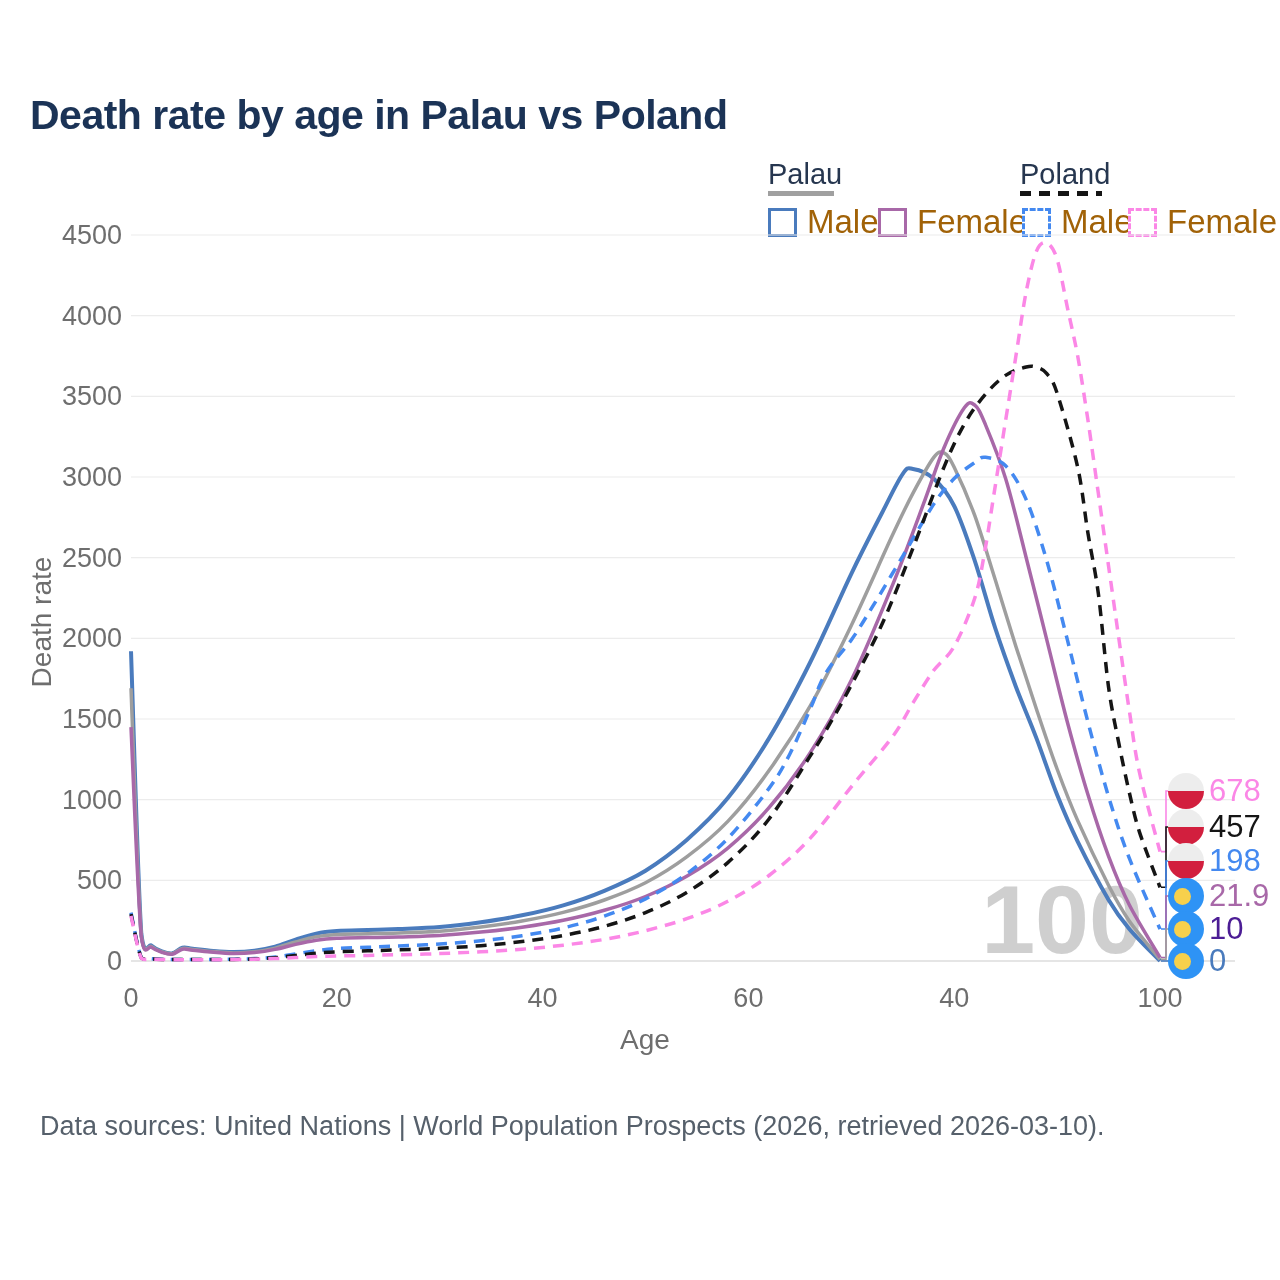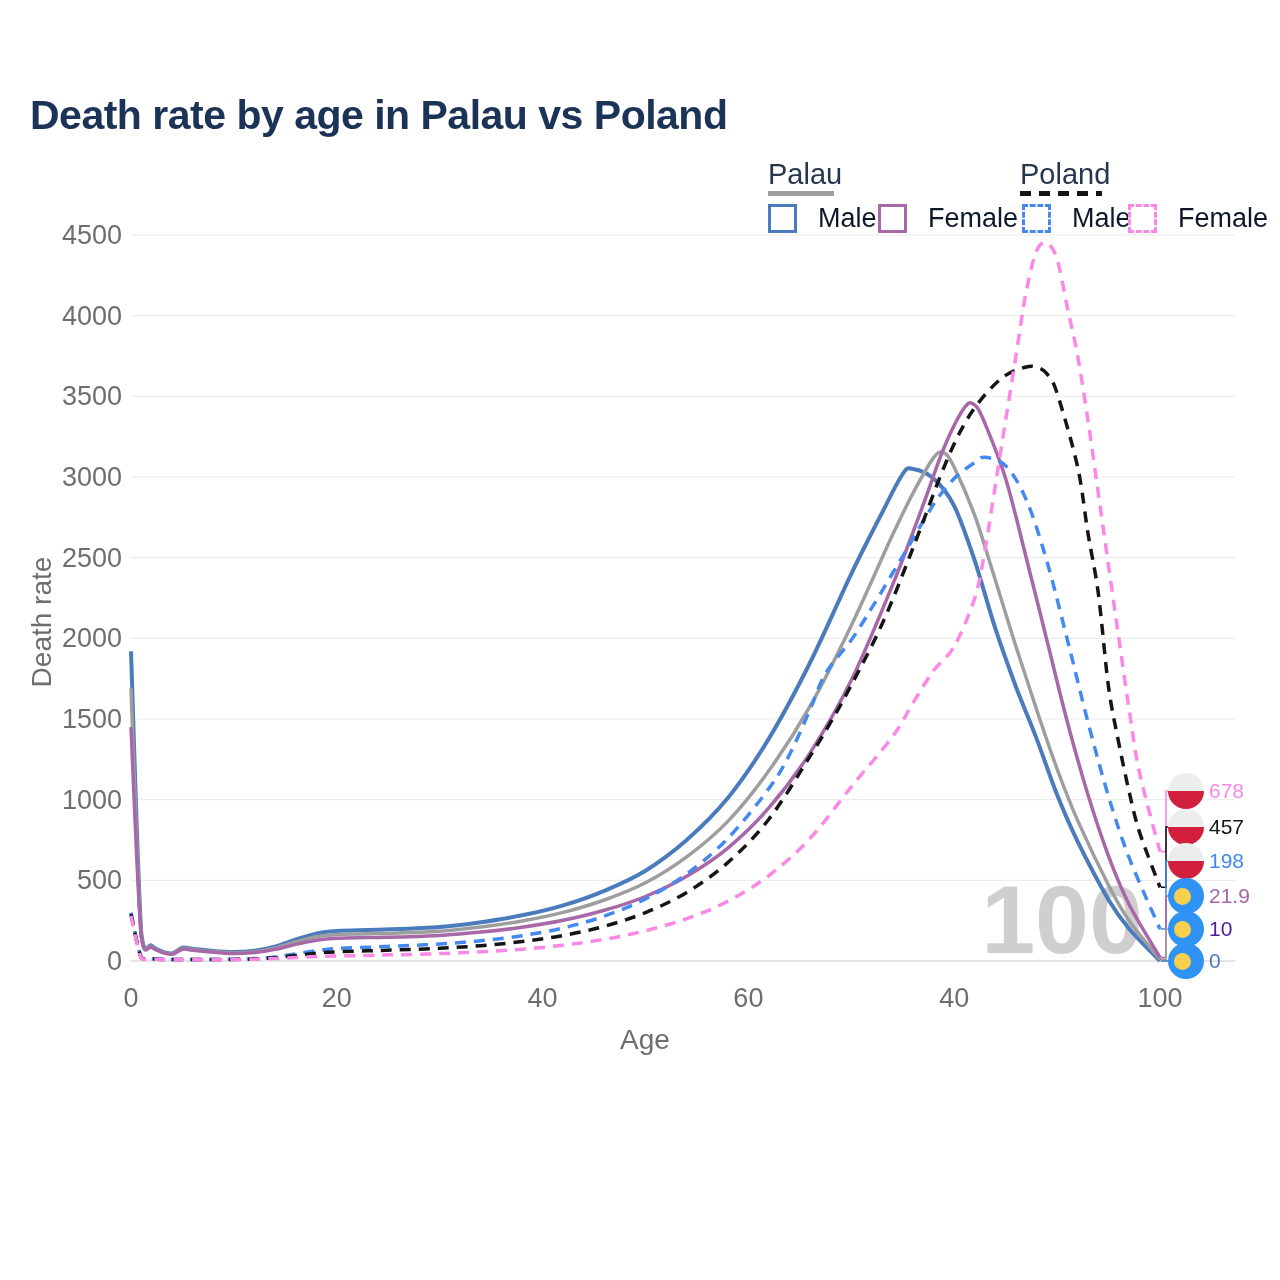--- a/index.html
+++ b/index.html
@@ -9,40 +9,40 @@
   }
   #page-title{
     position:absolute;left:30px;top:92px;margin:0;
     font-size:41px;font-weight:800;color:#1b3356;letter-spacing:-0.5px;text-align:center;
   }
   
   .lg-group-label{position:absolute;top:158px;font-size:29px;color:#26364f;}
   .lg-bar{position:absolute;top:191px;height:5px;}
   .lg-item{position:absolute;top:203px;display:flex;align-items:center;}
   .lg-box{width:29px;height:29px;box-sizing:border-box;background:#fff;}
-  .lg-text{font-size:27px;color:#0f172a;margin-left:21px;}
+  .lg-text{font-size:33px;color:#a16207;margin-left:10px;}
   
   #chart-svg{position:absolute;left:0;top:0;}
   .tick-y{position:absolute;width:85px;text-align:right;font-size:27px;color:#6e6e6e;}
   .tick-x{position:absolute;width:80px;text-align:center;font-size:27px;color:#6e6e6e;}
   #y-axis-title{
     position:absolute;left:-38px;top:606px;width:160px;text-align:center;
     transform:rotate(-90deg);font-size:28px;color:#6e6e6e;
   }
   #x-axis-title{position:absolute;left:605px;top:1024px;width:80px;text-align:center;font-size:28px;color:#6e6e6e;}
   
   .callout-row{position:absolute;left:1168px;display:flex;align-items:center;height:36px;}
   .flag{width:36px;height:36px;border-radius:50%;flex:0 0 36px;position:relative;}
   .flag[data-flag="poland"]{background:linear-gradient(#ededed 0 50%, #d21f3e 50% 100%);}
   .flag[data-flag="palau"]{background:#2e93f5;}
   .flag[data-flag="palau"]::after{
     content:"";position:absolute;width:17px;height:17px;border-radius:50%;
     background:#f7d04c;left:6px;top:9.5px;
   }
-  .co-value{font-size:21px;margin-left:5px;}
+  .co-value{font-size:31px;margin-left:5px;}
   
   #footer{position:absolute;left:40px;top:1106px;font-size:27px;color:#56606b;line-height:41px;}
 </style>
 </head>
 <body>
 
 <h1 id="page-title">Death rate by age in Palau vs Poland</h1>
 
 <div>
   <div class="lg-group-label" style="left:768px">Palau</div>
@@ -138,13 +138,14 @@
     <span class="flag" data-flag="palau"></span>
     <span class="co-value" style="color: #4c1d95;">10</span>
   </div>
   <div class="callout-row" style="top: 943px;">
     <span class="flag" data-flag="palau"></span>
     <span class="co-value" style="color: rgb(74, 123, 189);">0</span>
   </div>
 </div>
 
 <div id="footer">
+  <div>Data sources: United Nations | World Population Prospects (2026, retrieved 2026-03-10).</div>
 </div>
 
 </body></html>

